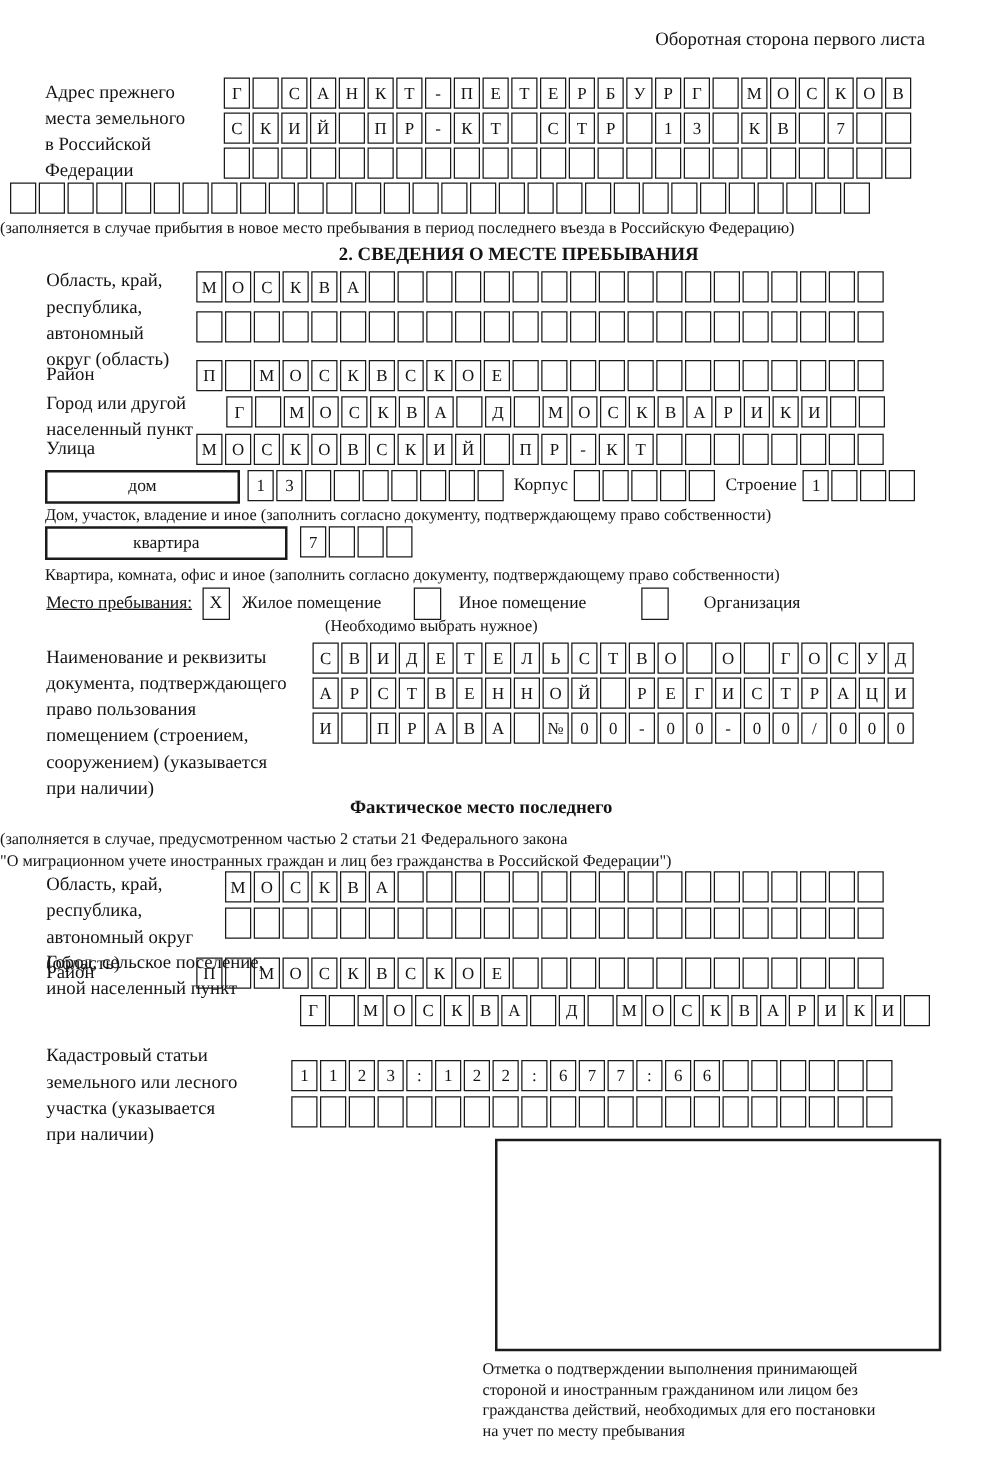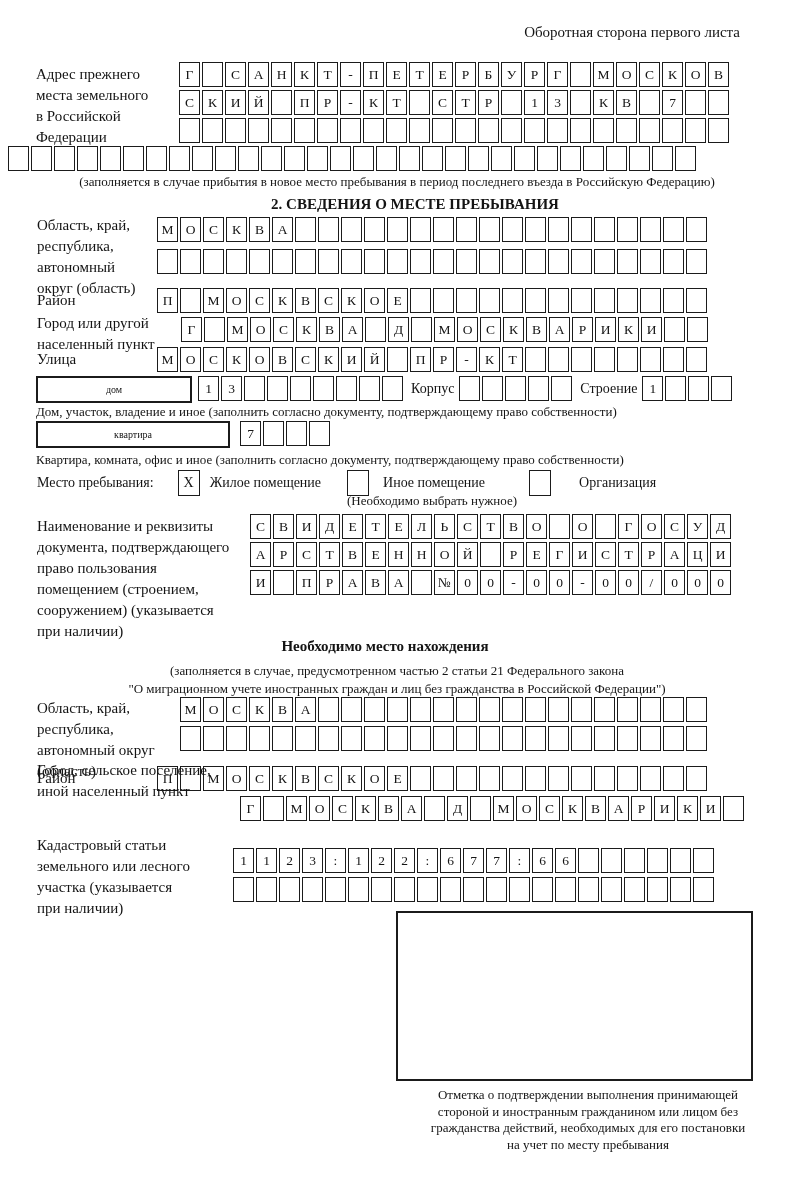--- a/index.html
+++ b/index.html
@@ -5,24 +5,24 @@
   html,body{margin:0;padding:0;background:#fff;}
   .page{position:relative;width:800px;height:1180px;background:#fff;overflow:hidden;
         font-family:"Liberation Serif","DejaVu Serif",serif;color:#141414;}
   .abs{position:absolute;}
   .lbl{position:absolute;font-size:15px;line-height:21px;}
   .lbl .line{white-space:nowrap;}
   .cellrow{position:absolute;display:flex;white-space:nowrap;}
   .cell{flex:0 0 auto;width:19px;height:23px;border:1.5px solid #1b1b1b;margin-right:2px;
         text-align:center;font-size:13.5px;line-height:23px;background:#fff;}
   .note{font-size:13px;line-height:16px;}
-  .center{text-align:center;padding-left:12px;}
+  .center{}
   .title{position:absolute;width:770px;text-align:center;font-weight:bold;font-size:15px;}
   .widebox{flex:0 0 auto;border:2px solid #1b1b1b;height:23px;line-height:23px;
-           text-align:center;font-size:10px;background:#fff;}
+           text-align:center;font-size:14px;background:#fff;}
   .flexrow{position:absolute;display:flex;align-items:flex-start;}
   .inlinetxt{font-size:14px;line-height:26px;white-space:nowrap;}
   .checkbox{flex:0 0 auto;width:20px;height:24px;border:1.5px solid #1b1b1b;text-align:center;
             line-height:24px;font-size:14px;background:#fff;}
   .stampbox{position:absolute;border:2px solid #1b1b1b;background:#fff;}
 </style>
 </head>
 <body>
 
 <div class="page">
@@ -330,21 +330,21 @@
     <div style="display:flex;">
         <span class="cell">7</span>
         <span class="cell"></span>
         <span class="cell"></span>
         <span class="cell"></span>
       </div>
   </div>
   <div class="abs note" style="left:36px;top:452px;">Квартира, комната, офис и иное (заполнить согласно документу, подтверждающему право собственности)</div>
 
   <div class="flexrow" style="left:37px;top:470px;align-items:center;">
-    <span class="inlinetxt" style="margin-right:24px;">Место пребывания:</span>
+    <span class="inlinetxt" style="margin-right:8px;text-decoration:underline;">Место пребывания:</span>
     <span class="checkbox">X</span>
     <span class="inlinetxt" style="margin:0 26px 0 10px;">Жилое помещение</span>
     <span class="checkbox"></span>
     <span class="inlinetxt" style="margin:0 44px 0 14px;">Иное помещение</span>
     <span class="checkbox"></span>
     <span class="inlinetxt" style="margin-left:28px;">Организация</span>
   </div>
   <div class="abs note center" style="left:260px;top:493px;width:320px;">(Необходимо выбрать нужное)</div>
 
   <div class="lbl" style="left:37px;top:516px;">
@@ -418,21 +418,21 @@
       <span class="cell">0</span>
       <span class="cell">-</span>
       <span class="cell">0</span>
       <span class="cell">0</span>
       <span class="cell">/</span>
       <span class="cell">0</span>
       <span class="cell">0</span>
       <span class="cell">0</span>
     </div>
 
-  <div class="title" style="left:0;top:638px;">Необходимо место нахождения</div>
+  <div class="title" style="left:0;top:638px;">Фактическое место последнего</div>
   <div class="abs note center" style="left:0;top:662px;width:770px;line-height:18px;">
       <div class="line">(заполняется в случае, предусмотренном частью 2 статьи 21 Федерального закона</div>
       <div class="line">"О миграционном учете иностранных граждан и лиц без гражданства в Российской Федерации")</div>
     </div>
 
   <div class="lbl" style="left:37px;top:698px;">
       <div class="line">Область, край,</div>
       <div class="line">республика,</div>
       <div class="line">автономный округ</div>
       <div class="line">(область)</div>

